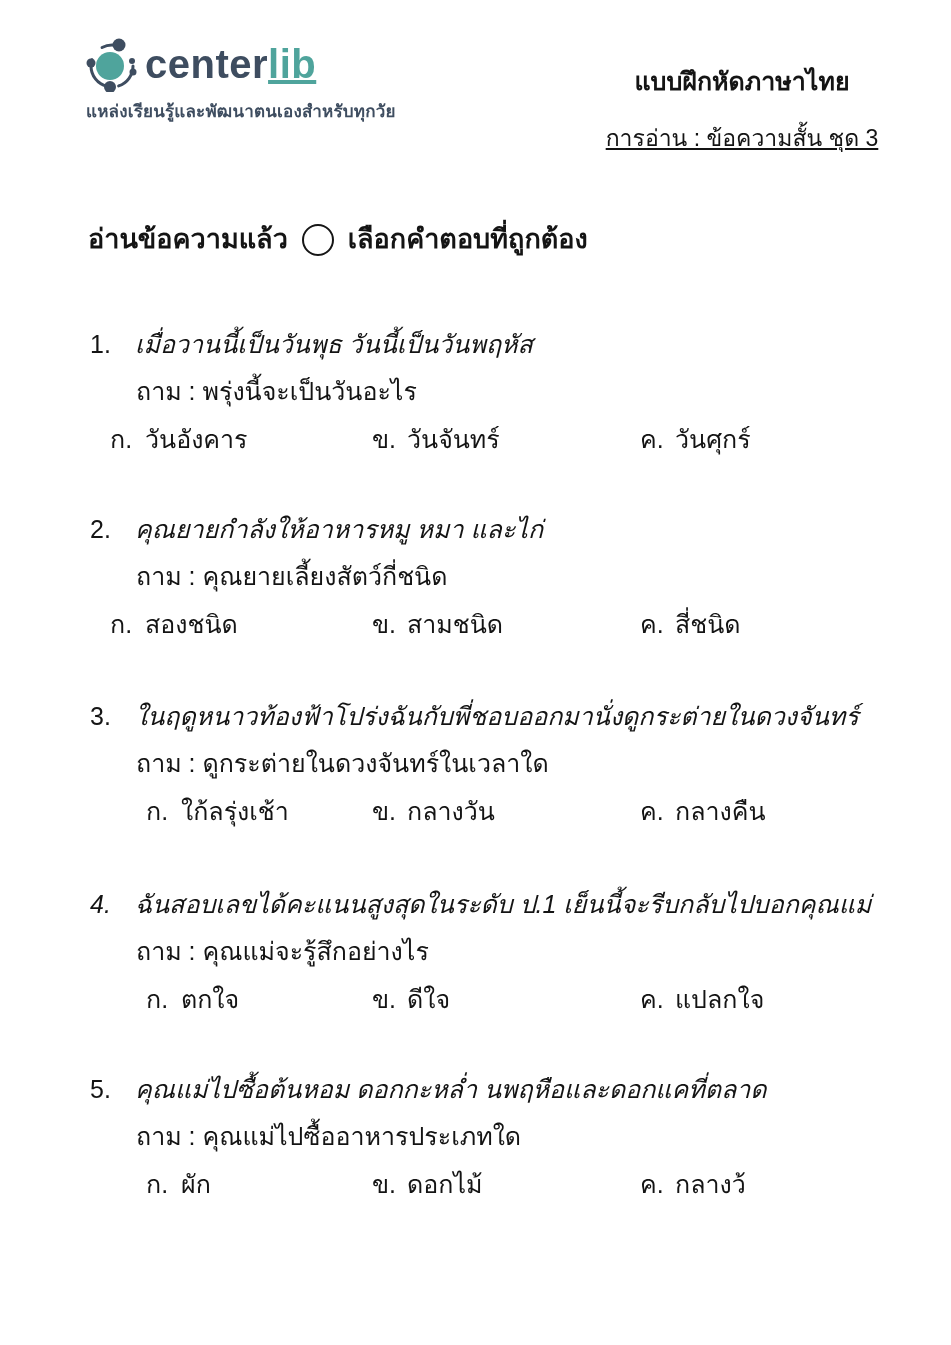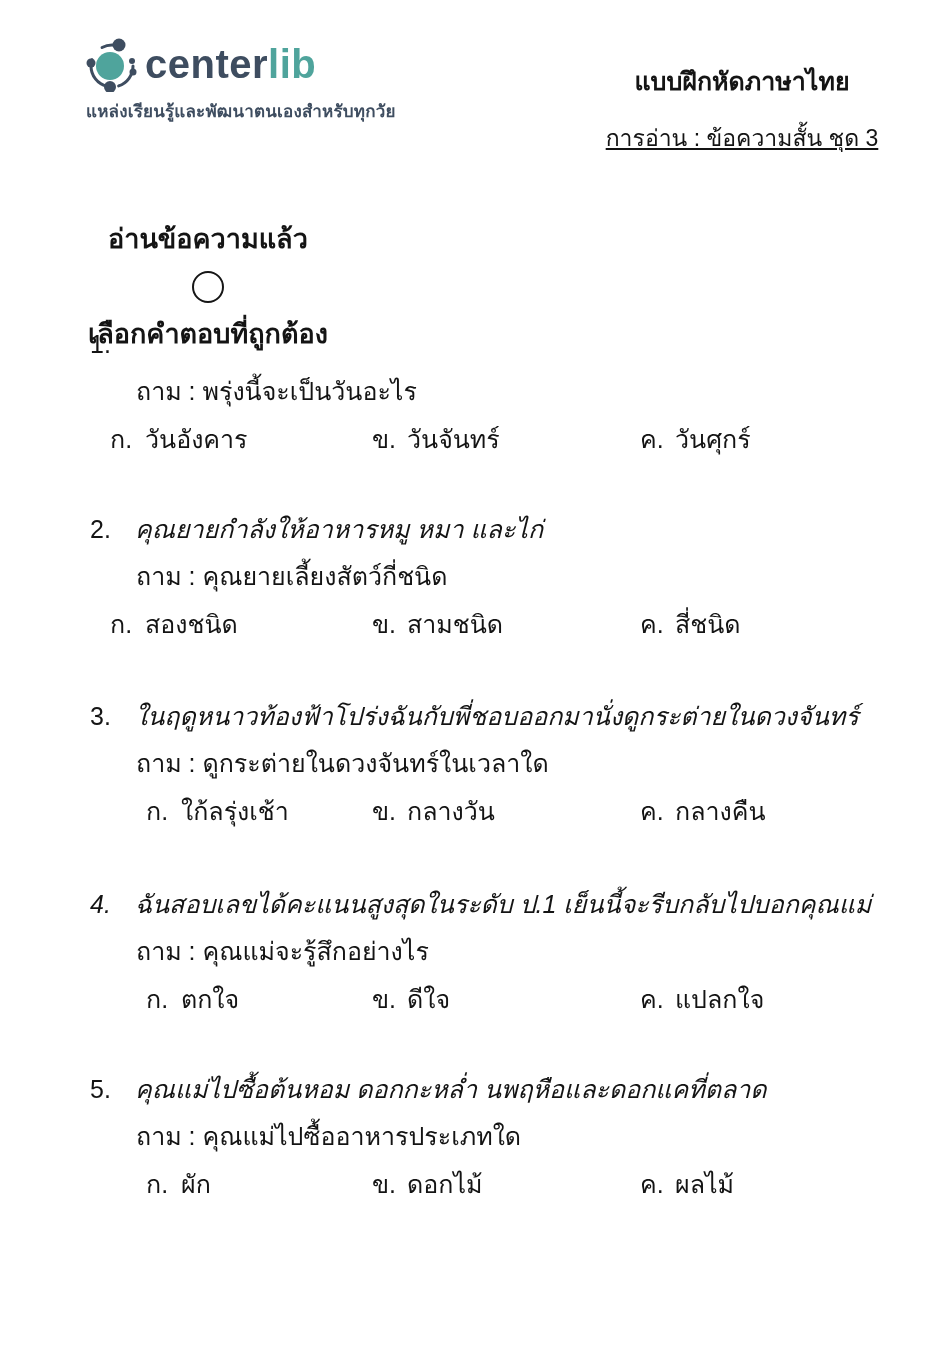--- a/index.html
+++ b/index.html
@@ -8,31 +8,31 @@
     font-family:"Liberation Sans","DejaVu Sans",sans-serif; color:var(--ink,#141414);
     overflow:hidden;
   }
 
   
   .logo { position:absolute; left:86px; top:36px; }
   .logo-row { display:flex; align-items:center; gap:7px; }
   .logo-icon { width:52px; height:56px; flex:0 0 auto; }
   .brand { font-size:40px; font-weight:700; line-height:1; letter-spacing:0.5px; }
   .brand-navy { color:var(--navy,#3e4d60);margin-top:15px; }
-  .brand-teal { color:var(--teal,#4fa49c); }
+  .brand-teal { color:var(--teal,#4fa49c);text-decoration:underline; }
   .tagline { font-size:17px; font-weight:600; color:var(--navy,#3e4d60); margin-top:5px; letter-spacing:0.2px; }
 
   .header-right { position:absolute; left:552px; top:50px; width:380px; text-align:center; }
   .page-title { font-size:25px; font-weight:700; margin:16px; line-height:1.2; }
   .page-subtitle { font-size:23px; margin-top:29px; line-height:1.2;text-decoration:underline; }
 
   
   .instruction {
     position:absolute; left:88px; top:222px; font-size:27px; font-weight:700;
-    display:flex; align-items:center; gap:14px; line-height:1.3;flex-direction:column;
+    display:flex; align-items:center; gap:14px; line-height:1.3;
   }
   .circle-icon {
     width:28px; height:28px; border:2px solid #161616; border-radius:50%;
     display:inline-block; background:transparent; flex:0 0 auto;
   }
 
   
   .questions { position:absolute; left:0; top:0; width:100%; height:100%; }
   .question { position:absolute; left:0; width:100%; height:160px; }
   .q-row1 { position:absolute; top:0; left:90px; display:flex; font-size:25px; line-height:1.3; }
@@ -77,20 +77,21 @@
   <div class="instruction">
     <span>อ่านข้อความแล้ว</span>
     <span class="circle-icon"></span>
     <span>เลือกคำตอบที่ถูกต้อง</span>
   </div>
 
   <div class="questions">
   <div class="question" style="top: 328px;">
     <div class="q-row1">
       <span class="q-num">1.</span>
+      <span class="q-passage">เมื่อวานนี้เป็นวันพุธ วันนี้เป็นวันพฤหัส</span>
     </div>
     <div class="q-question">ถาม : พรุ่งนี้จะเป็นวันอะไร</div>
     <div class="q-choices">
       <span class="choice choice-1">
         <span class="choice-label">ก.</span>
         <span class="choice-text">วันอังคาร</span>
       </span>
       <span class="choice choice-2">
         <span class="choice-label">ข.</span>
         <span class="choice-text">วันจันทร์</span>
@@ -178,19 +179,19 @@
       <span class="choice choice-1">
         <span class="choice-label">ก.</span>
         <span class="choice-text">ผัก</span>
       </span>
       <span class="choice choice-2">
         <span class="choice-label">ข.</span>
         <span class="choice-text">ดอกไม้</span>
       </span>
       <span class="choice choice-3">
         <span class="choice-label">ค.</span>
-        <span class="choice-text">ผลไม้</span>
+        <span class="choice-text">กลางว้</span>
       </span>
     </div>
   </div>
 </div>
 
 </div>
 
 </body></html>

